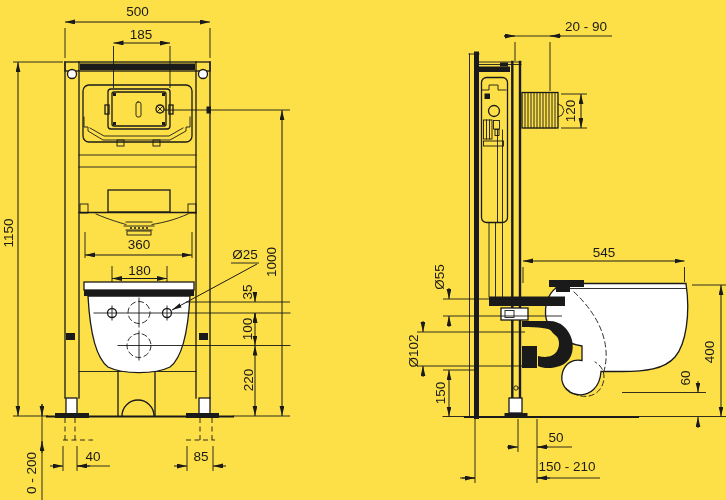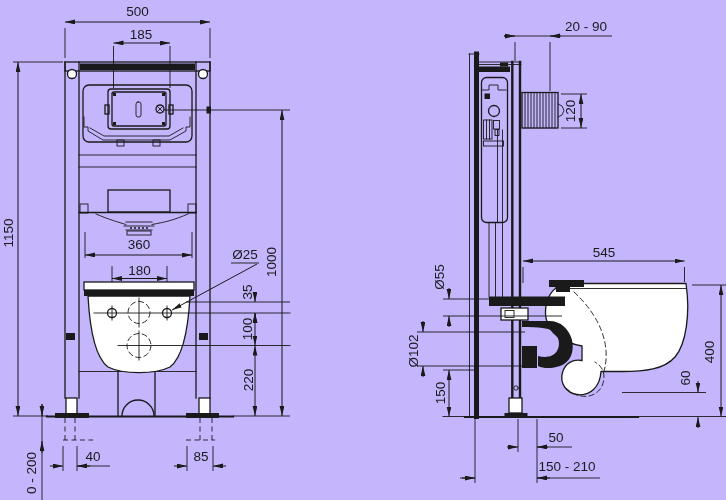--- a/index.html
+++ b/index.html
@@ -1,16 +1,16 @@
 <!DOCTYPE html>
 <html><head>
 <meta charset="utf-8">
 <style>
   html,body{margin:0;padding:0;background:#fff;}
-  .stage{width:726px;height:500px;background:#c4b5fd;position:relative;overflow:hidden;}
+  .stage{width:726px;height:500px;background:#fde047;position:relative;overflow:hidden;}
   svg{display:block;}
   .dim-text{font-family:"Liberation Sans","DejaVu Sans",sans-serif;font-size:13.5px;fill:#1a1a1a;}
   .draw{stroke:#1a1a1a;fill:none;stroke-width:1.3;stroke-linecap:square;}
   .thick{stroke-width:2.2;}
   .thin{stroke-width:0.9;}
   .fillb{fill:#1a1a1a;stroke:none;}
   .fillw{fill:#ffffff;stroke:#1a1a1a;stroke-width:1.3;}
   .dash{stroke-dasharray:5 3.5;}
   .dimline{stroke:#1a1a1a;stroke-width:1;fill:none;}
 </style>

